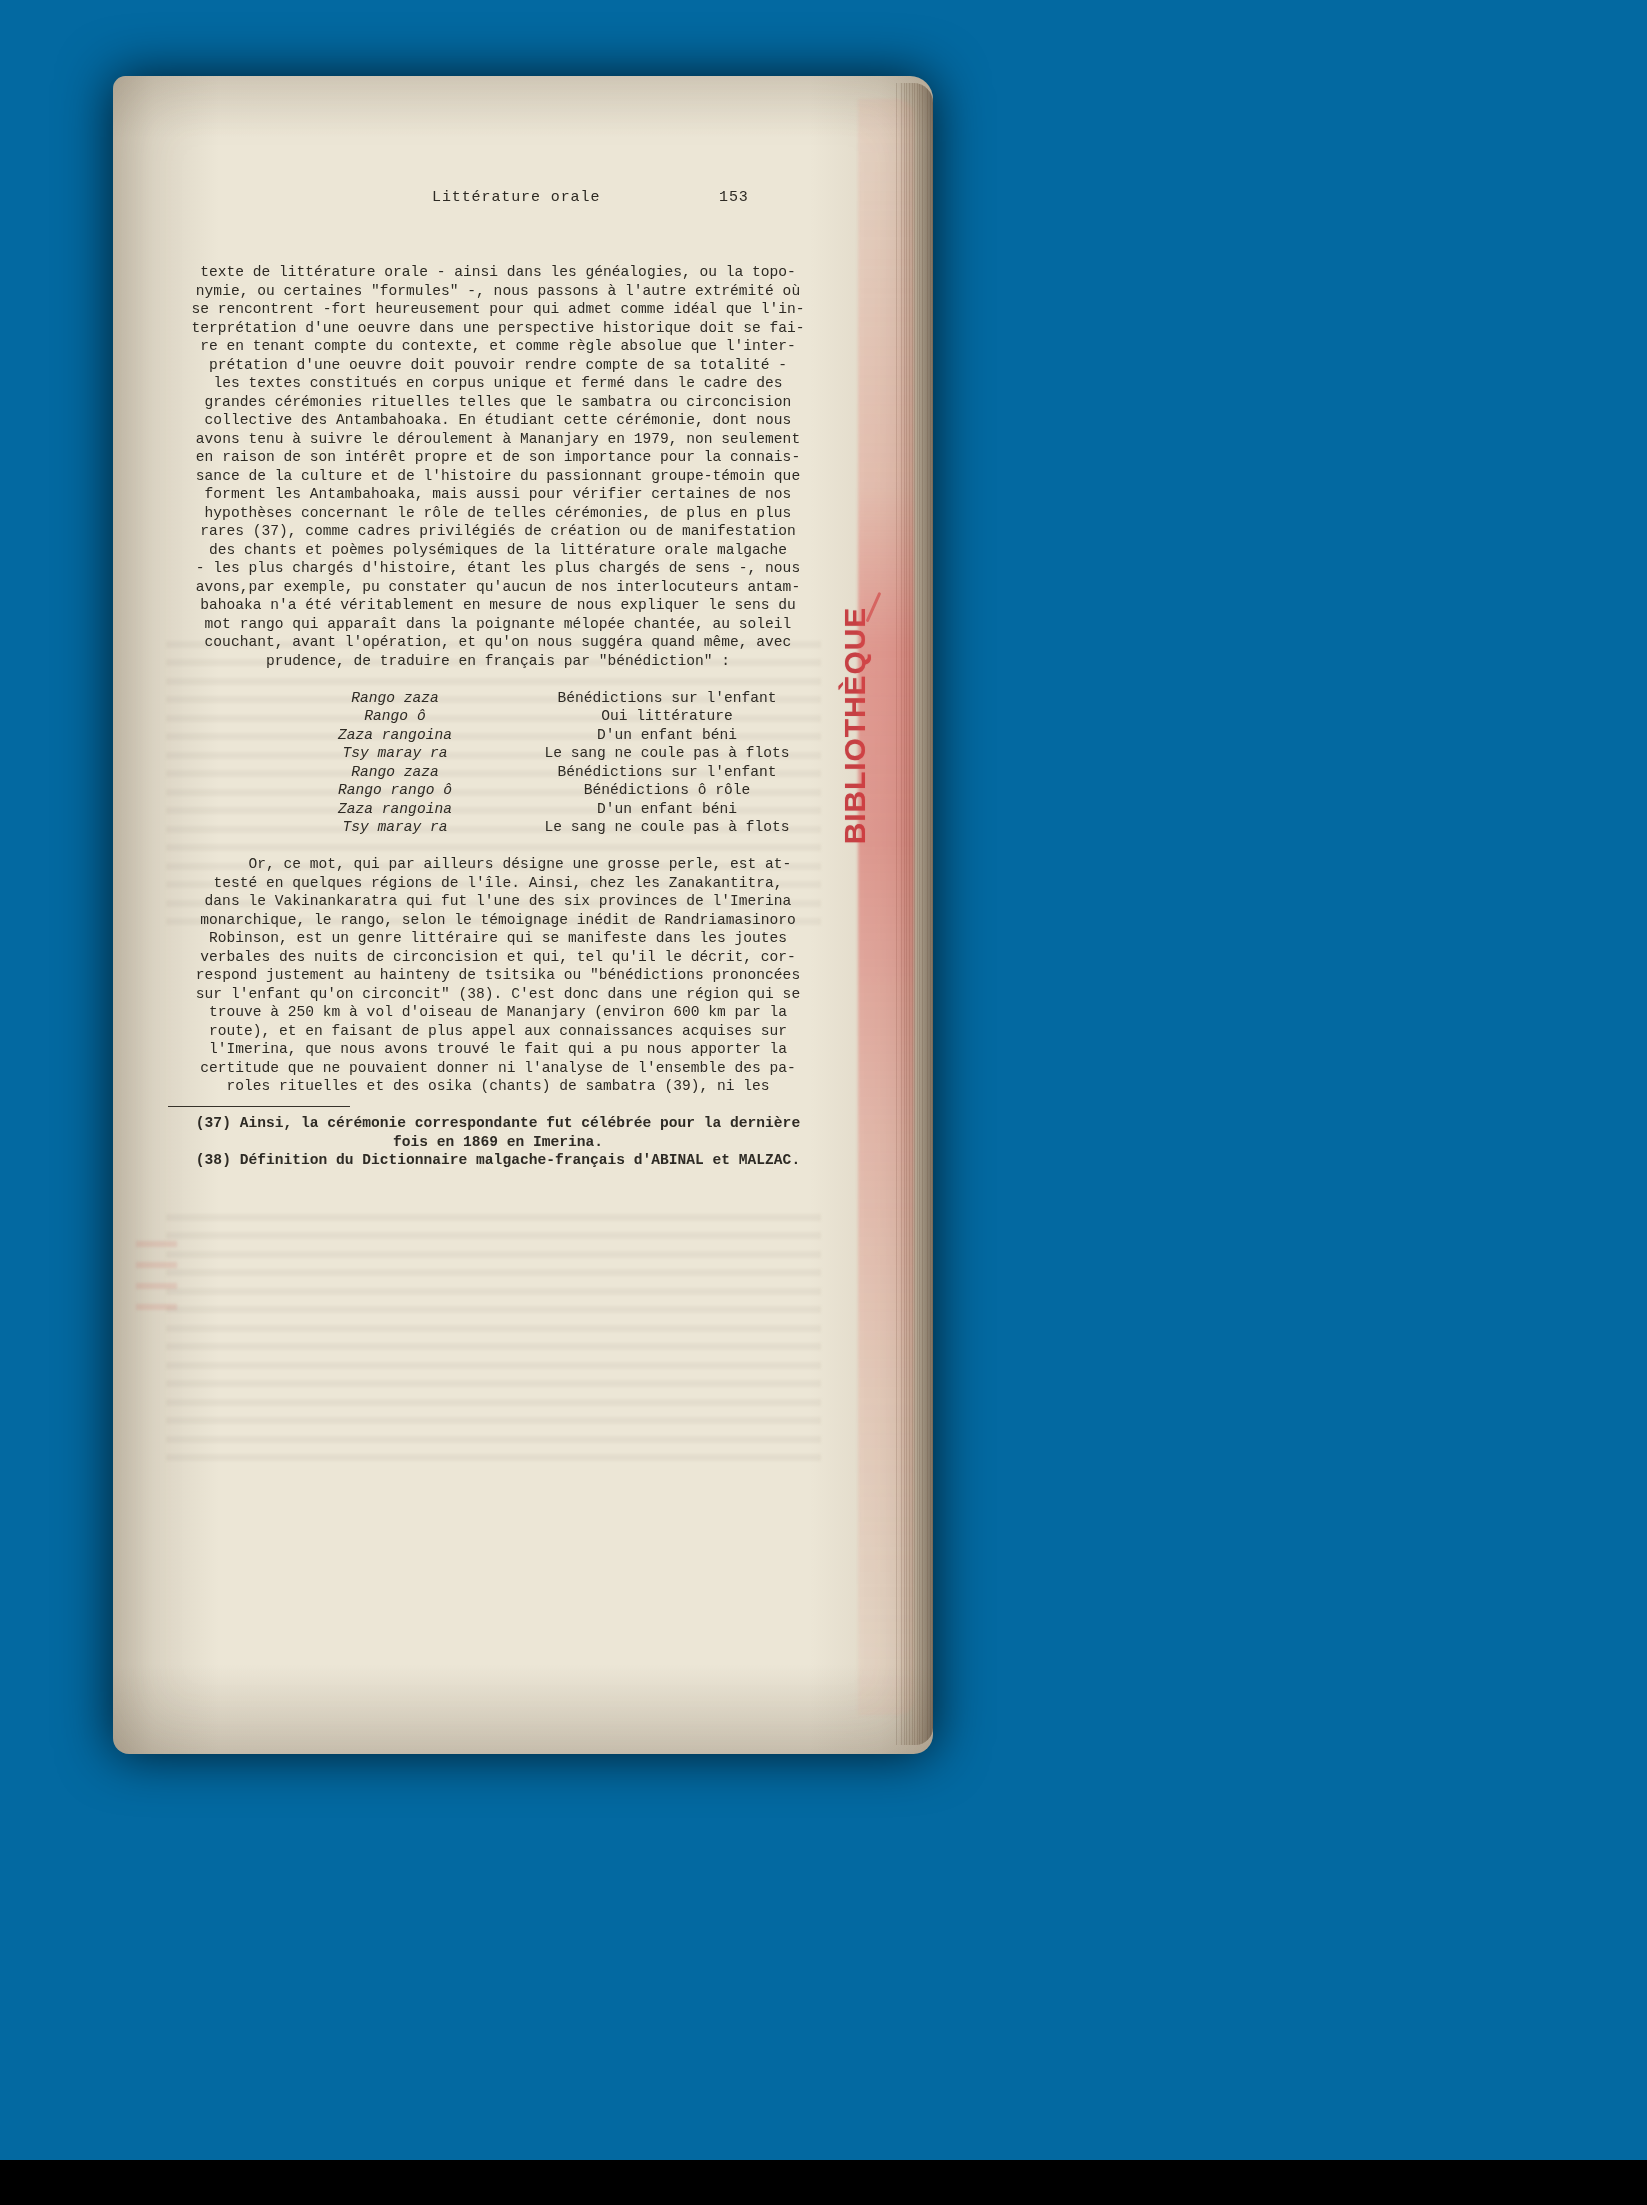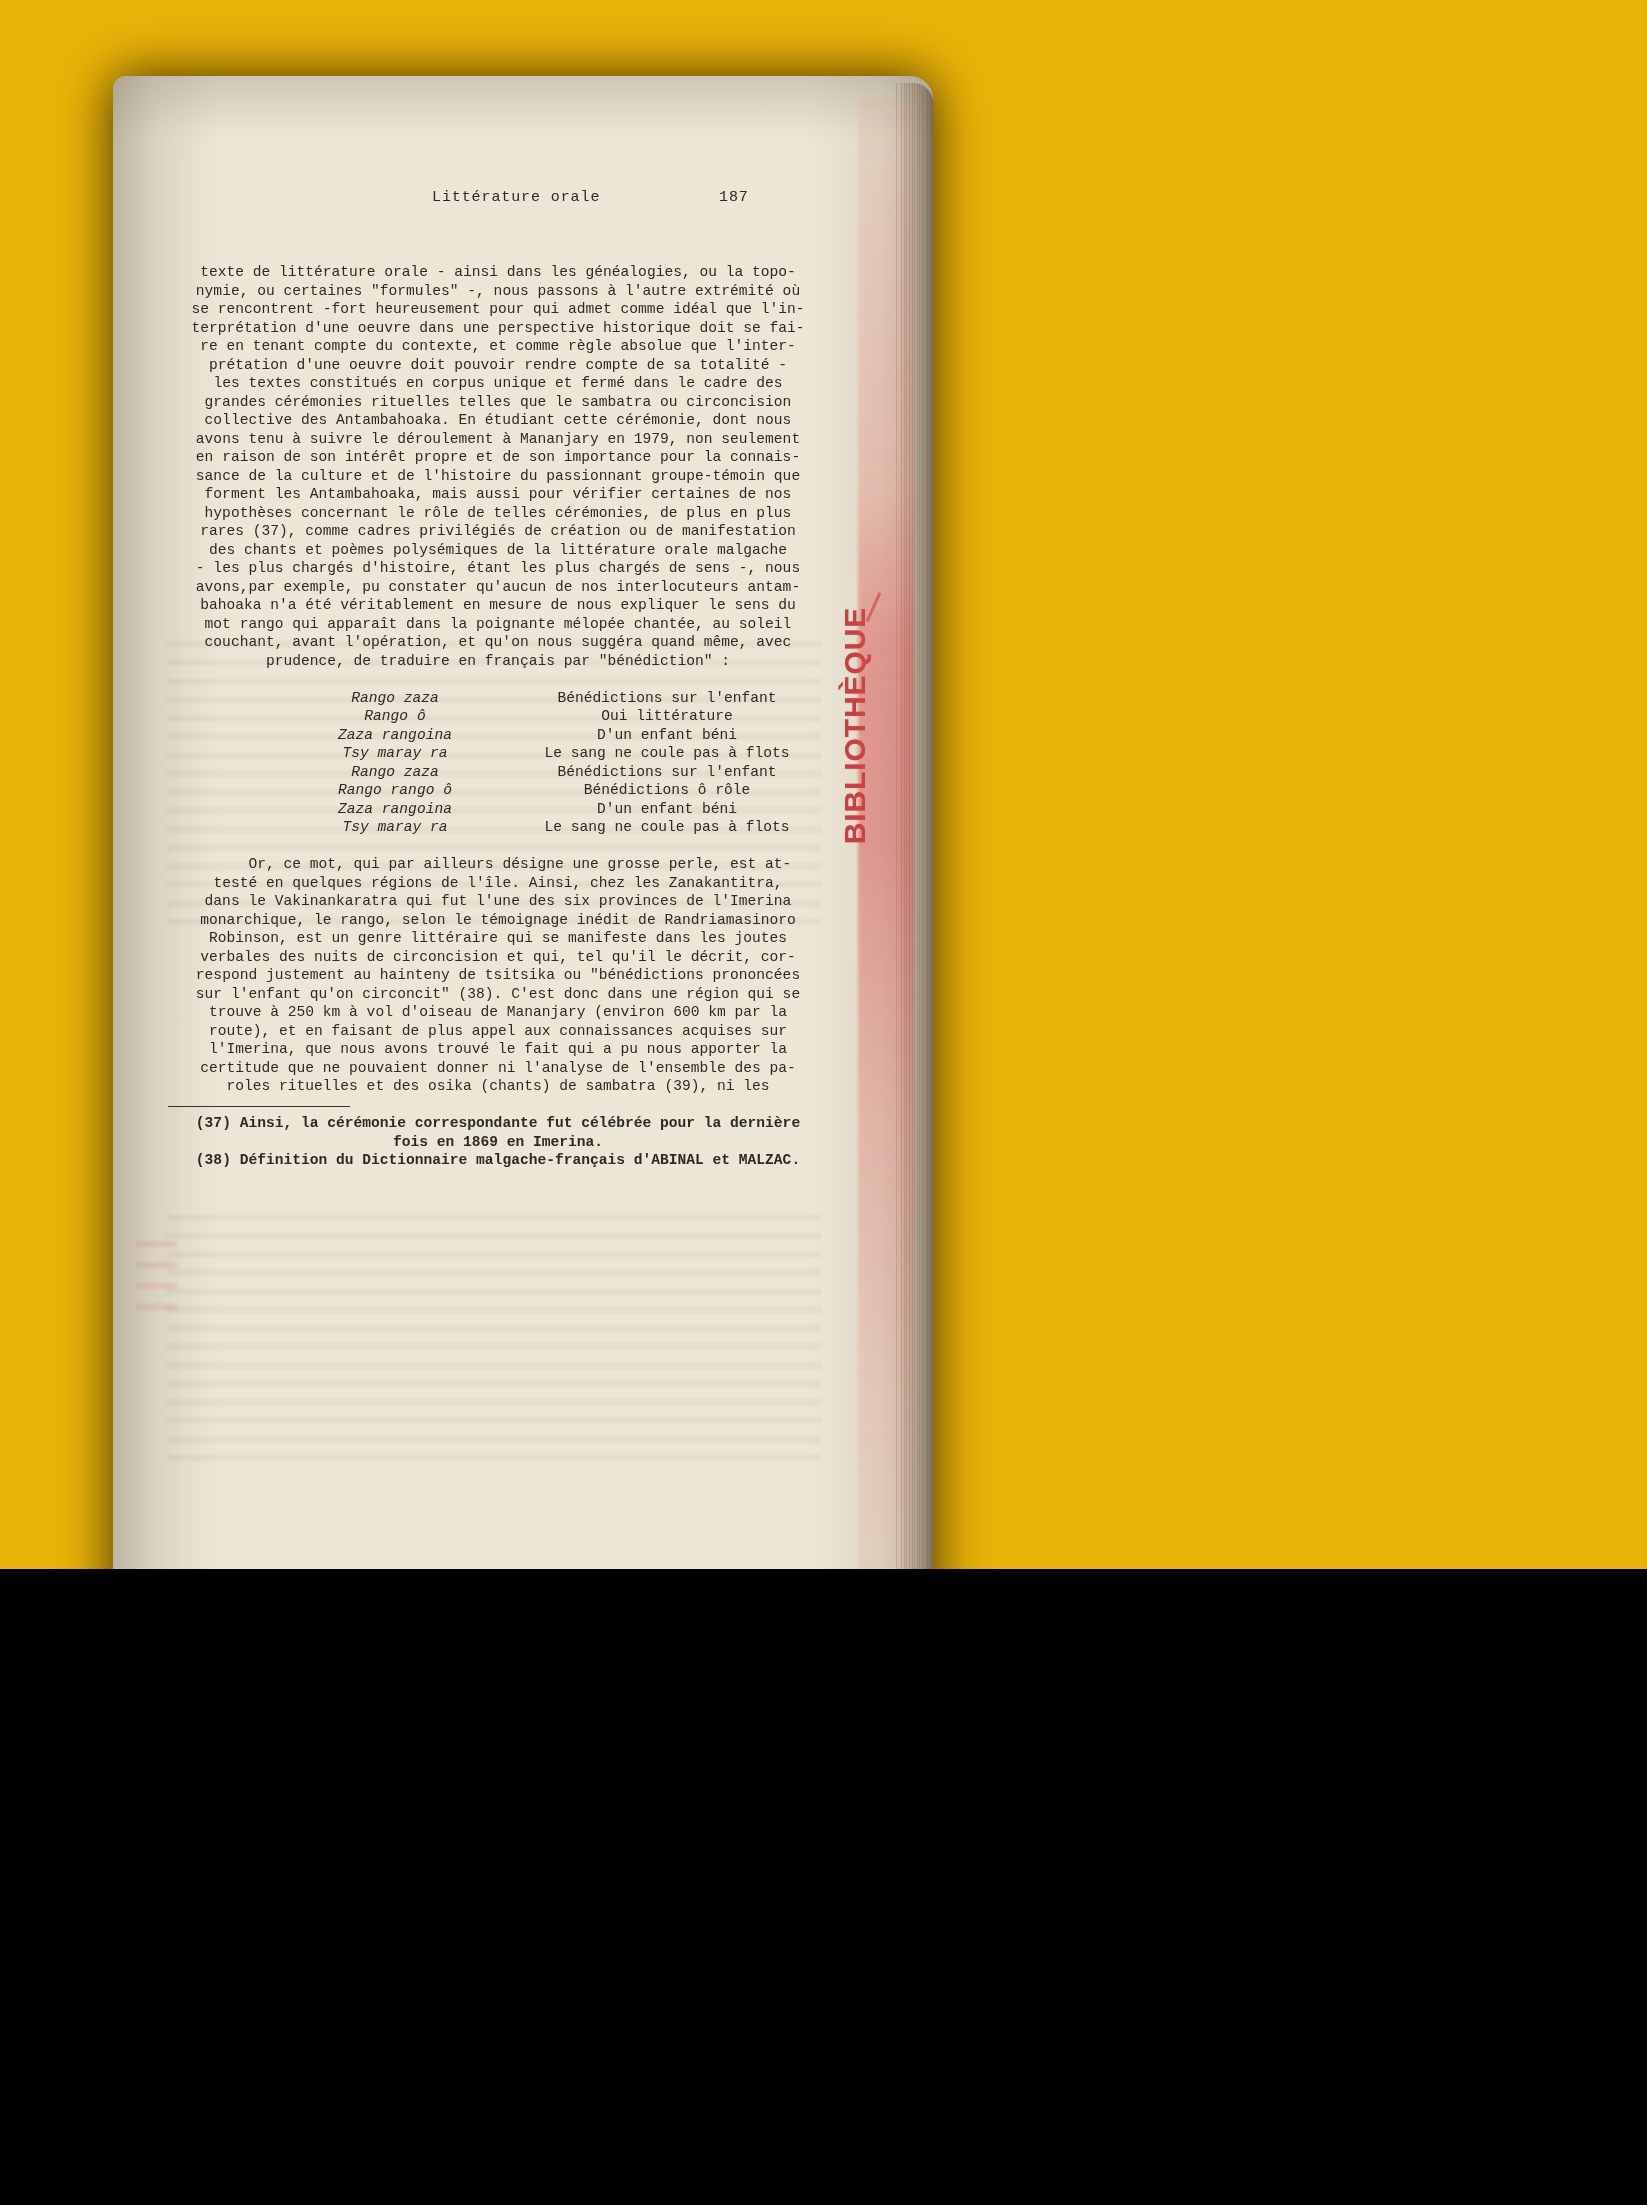--- a/index.html
+++ b/index.html
@@ -1,19 +1,19 @@
 <!DOCTYPE html>
 <html style="font-size:14px"><head>
 <meta charset="utf-8">
 <style>
   html,body{margin:0;padding:0;background:#000;}
   .scan{
     position:relative;
-    width:1648px;height:1569px;
-    background:#eab308;
+    width:1648px;height:2160px;
+    background:#0369a1;
     overflow:hidden;
     font-family:"Liberation Mono","DejaVu Sans Mono",monospace;
   }
   
   .page{
     position:absolute;
     left:113px;top:76px;
     width:820px;height:1678px;
     background:
       linear-gradient(90deg, rgba(105,92,72,0.30) 0px, rgba(105,92,72,0.12) 41px, rgba(105,92,72,0) 106px),
@@ -118,21 +118,21 @@
   }
 </style>
 </head>
 <body>
 
 <div class="scan">
 
   <div class="page">
 
     <div class="running-head">Littérature orale</div>
-    <div class="page-num">187</div>
+    <div class="page-num">153</div>
 
     <div class="ghost ghost-a"></div>
     <div class="ghost ghost-b"></div>
     <div class="ghost-red"></div>
 
     <div class="textcol">
 
       <div class="para">texte de littérature orale - ainsi dans les généalogies, ou la topo-
 nymie, ou certaines "formules" -, nous passons à l'autre extrémité où
 se rencontrent -fort heureusement pour qui admet comme idéal que l'in-

